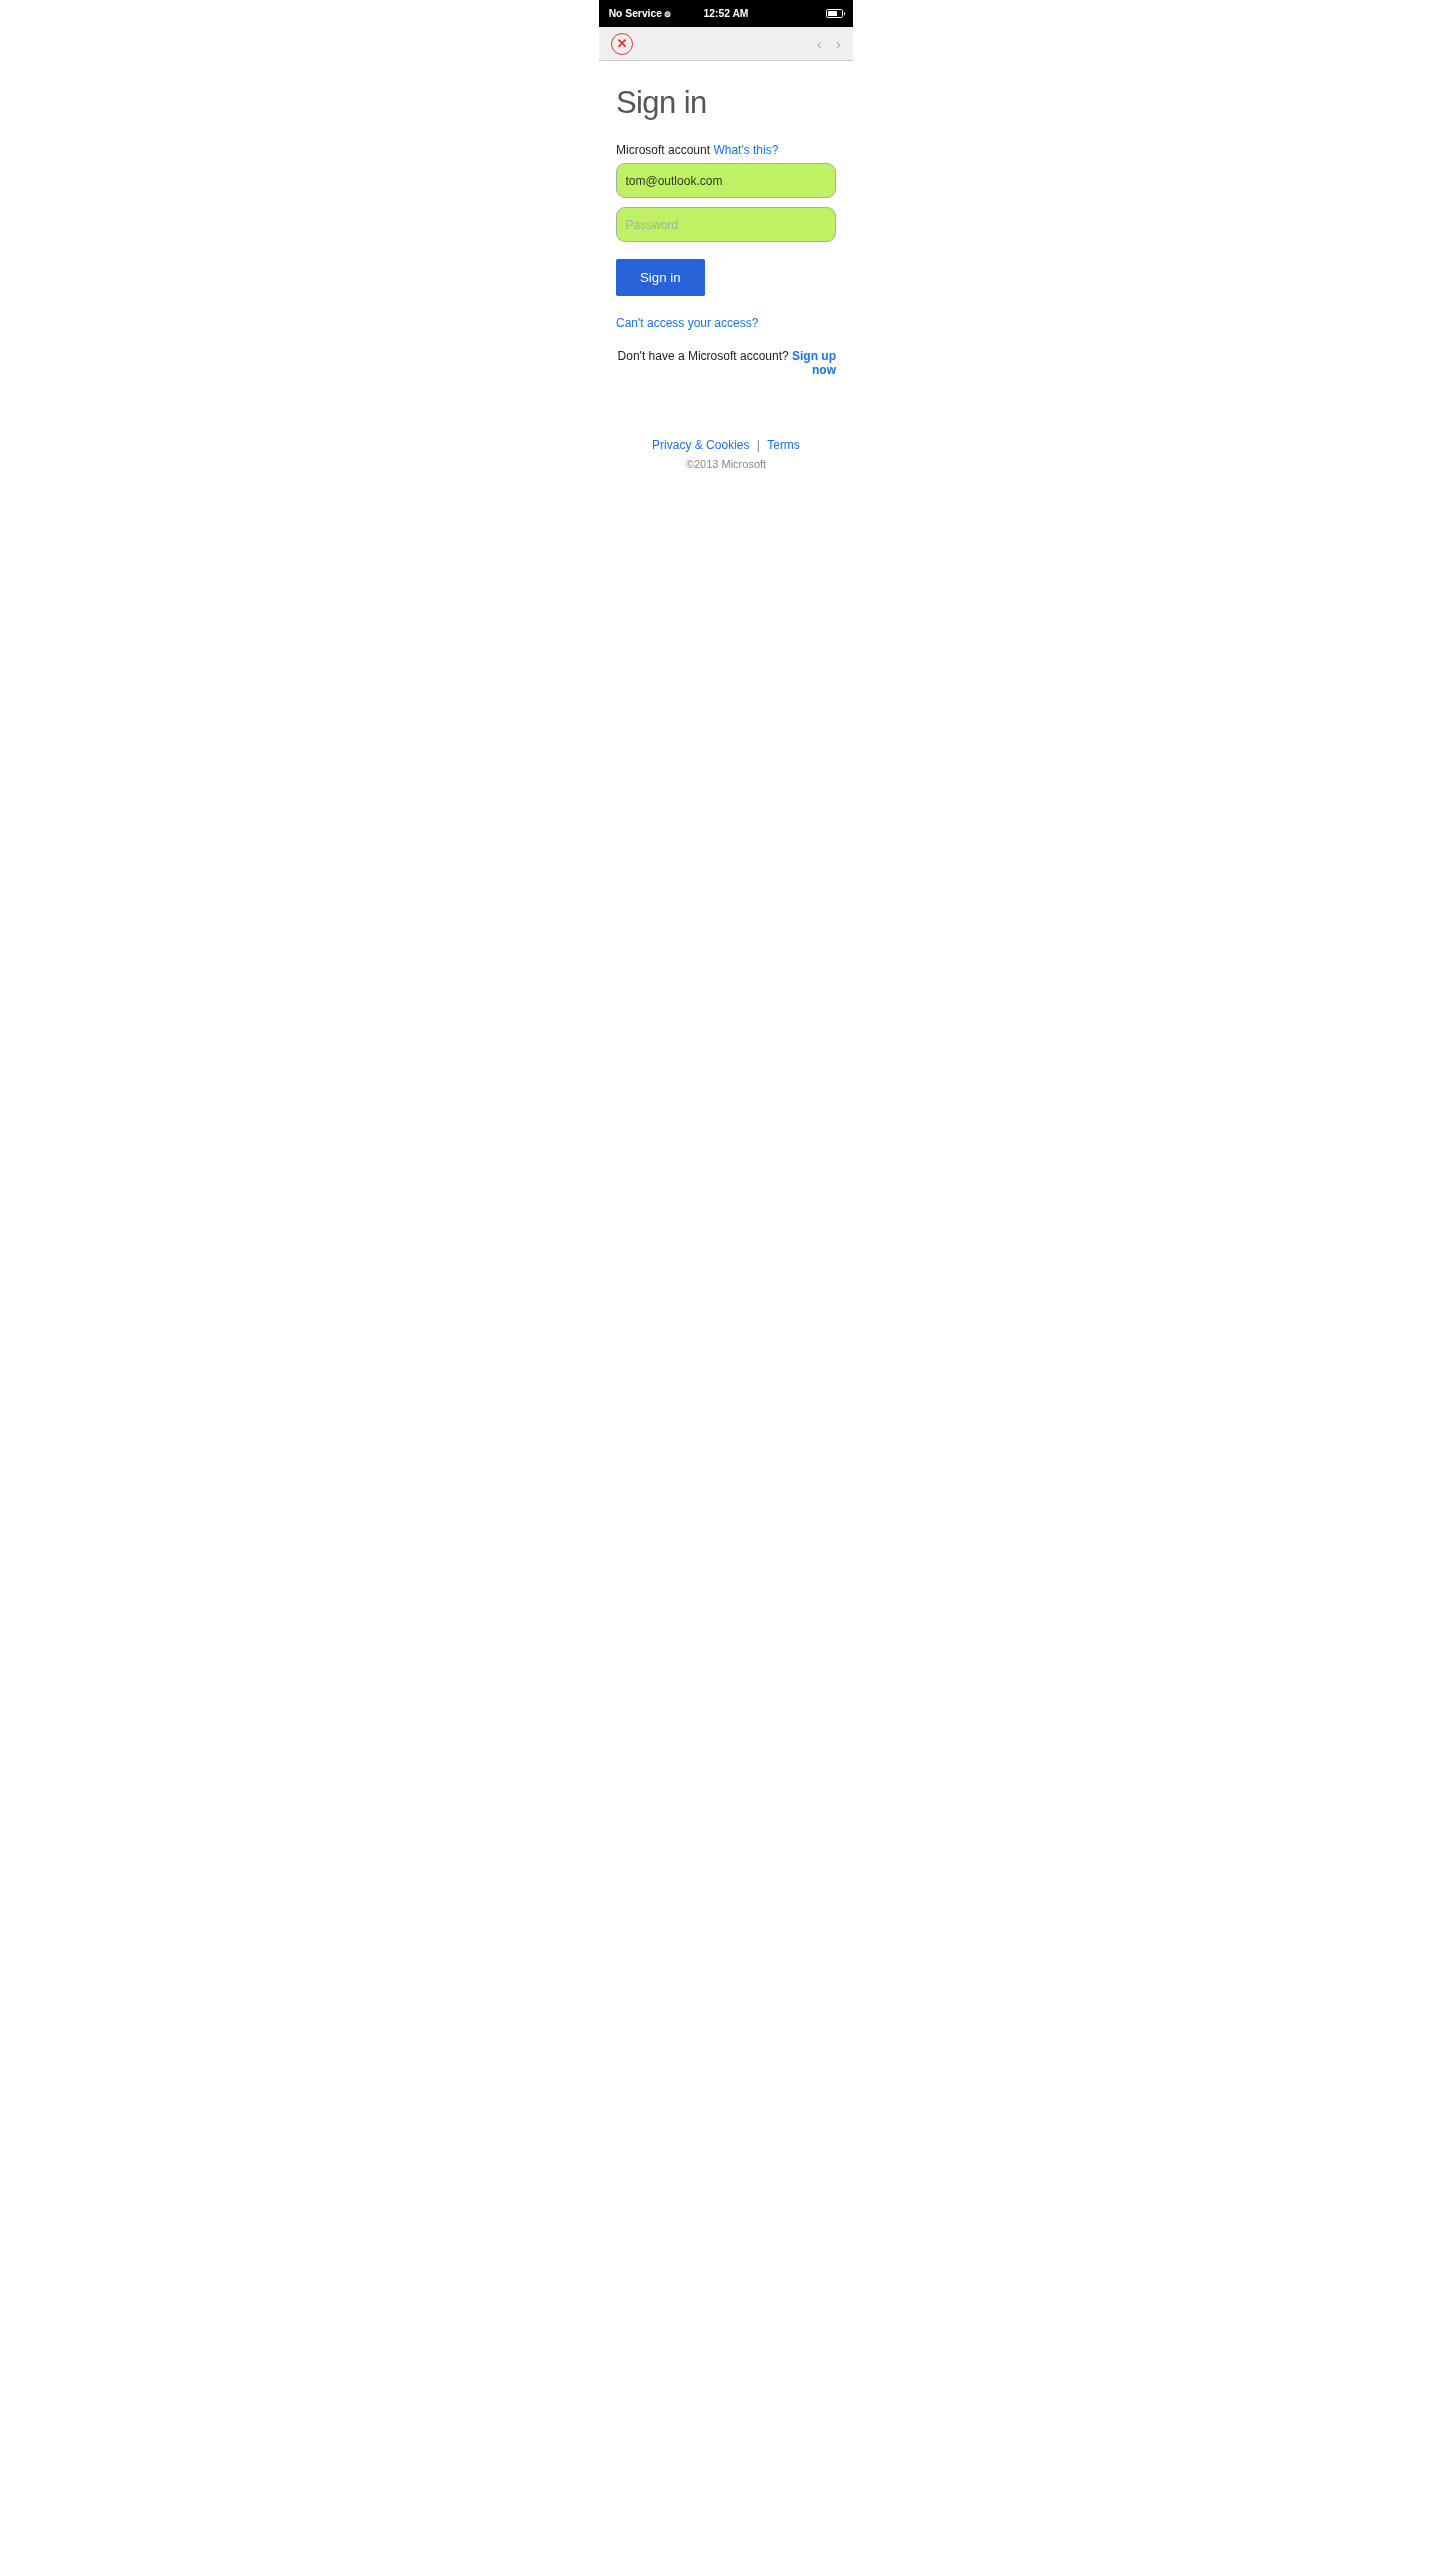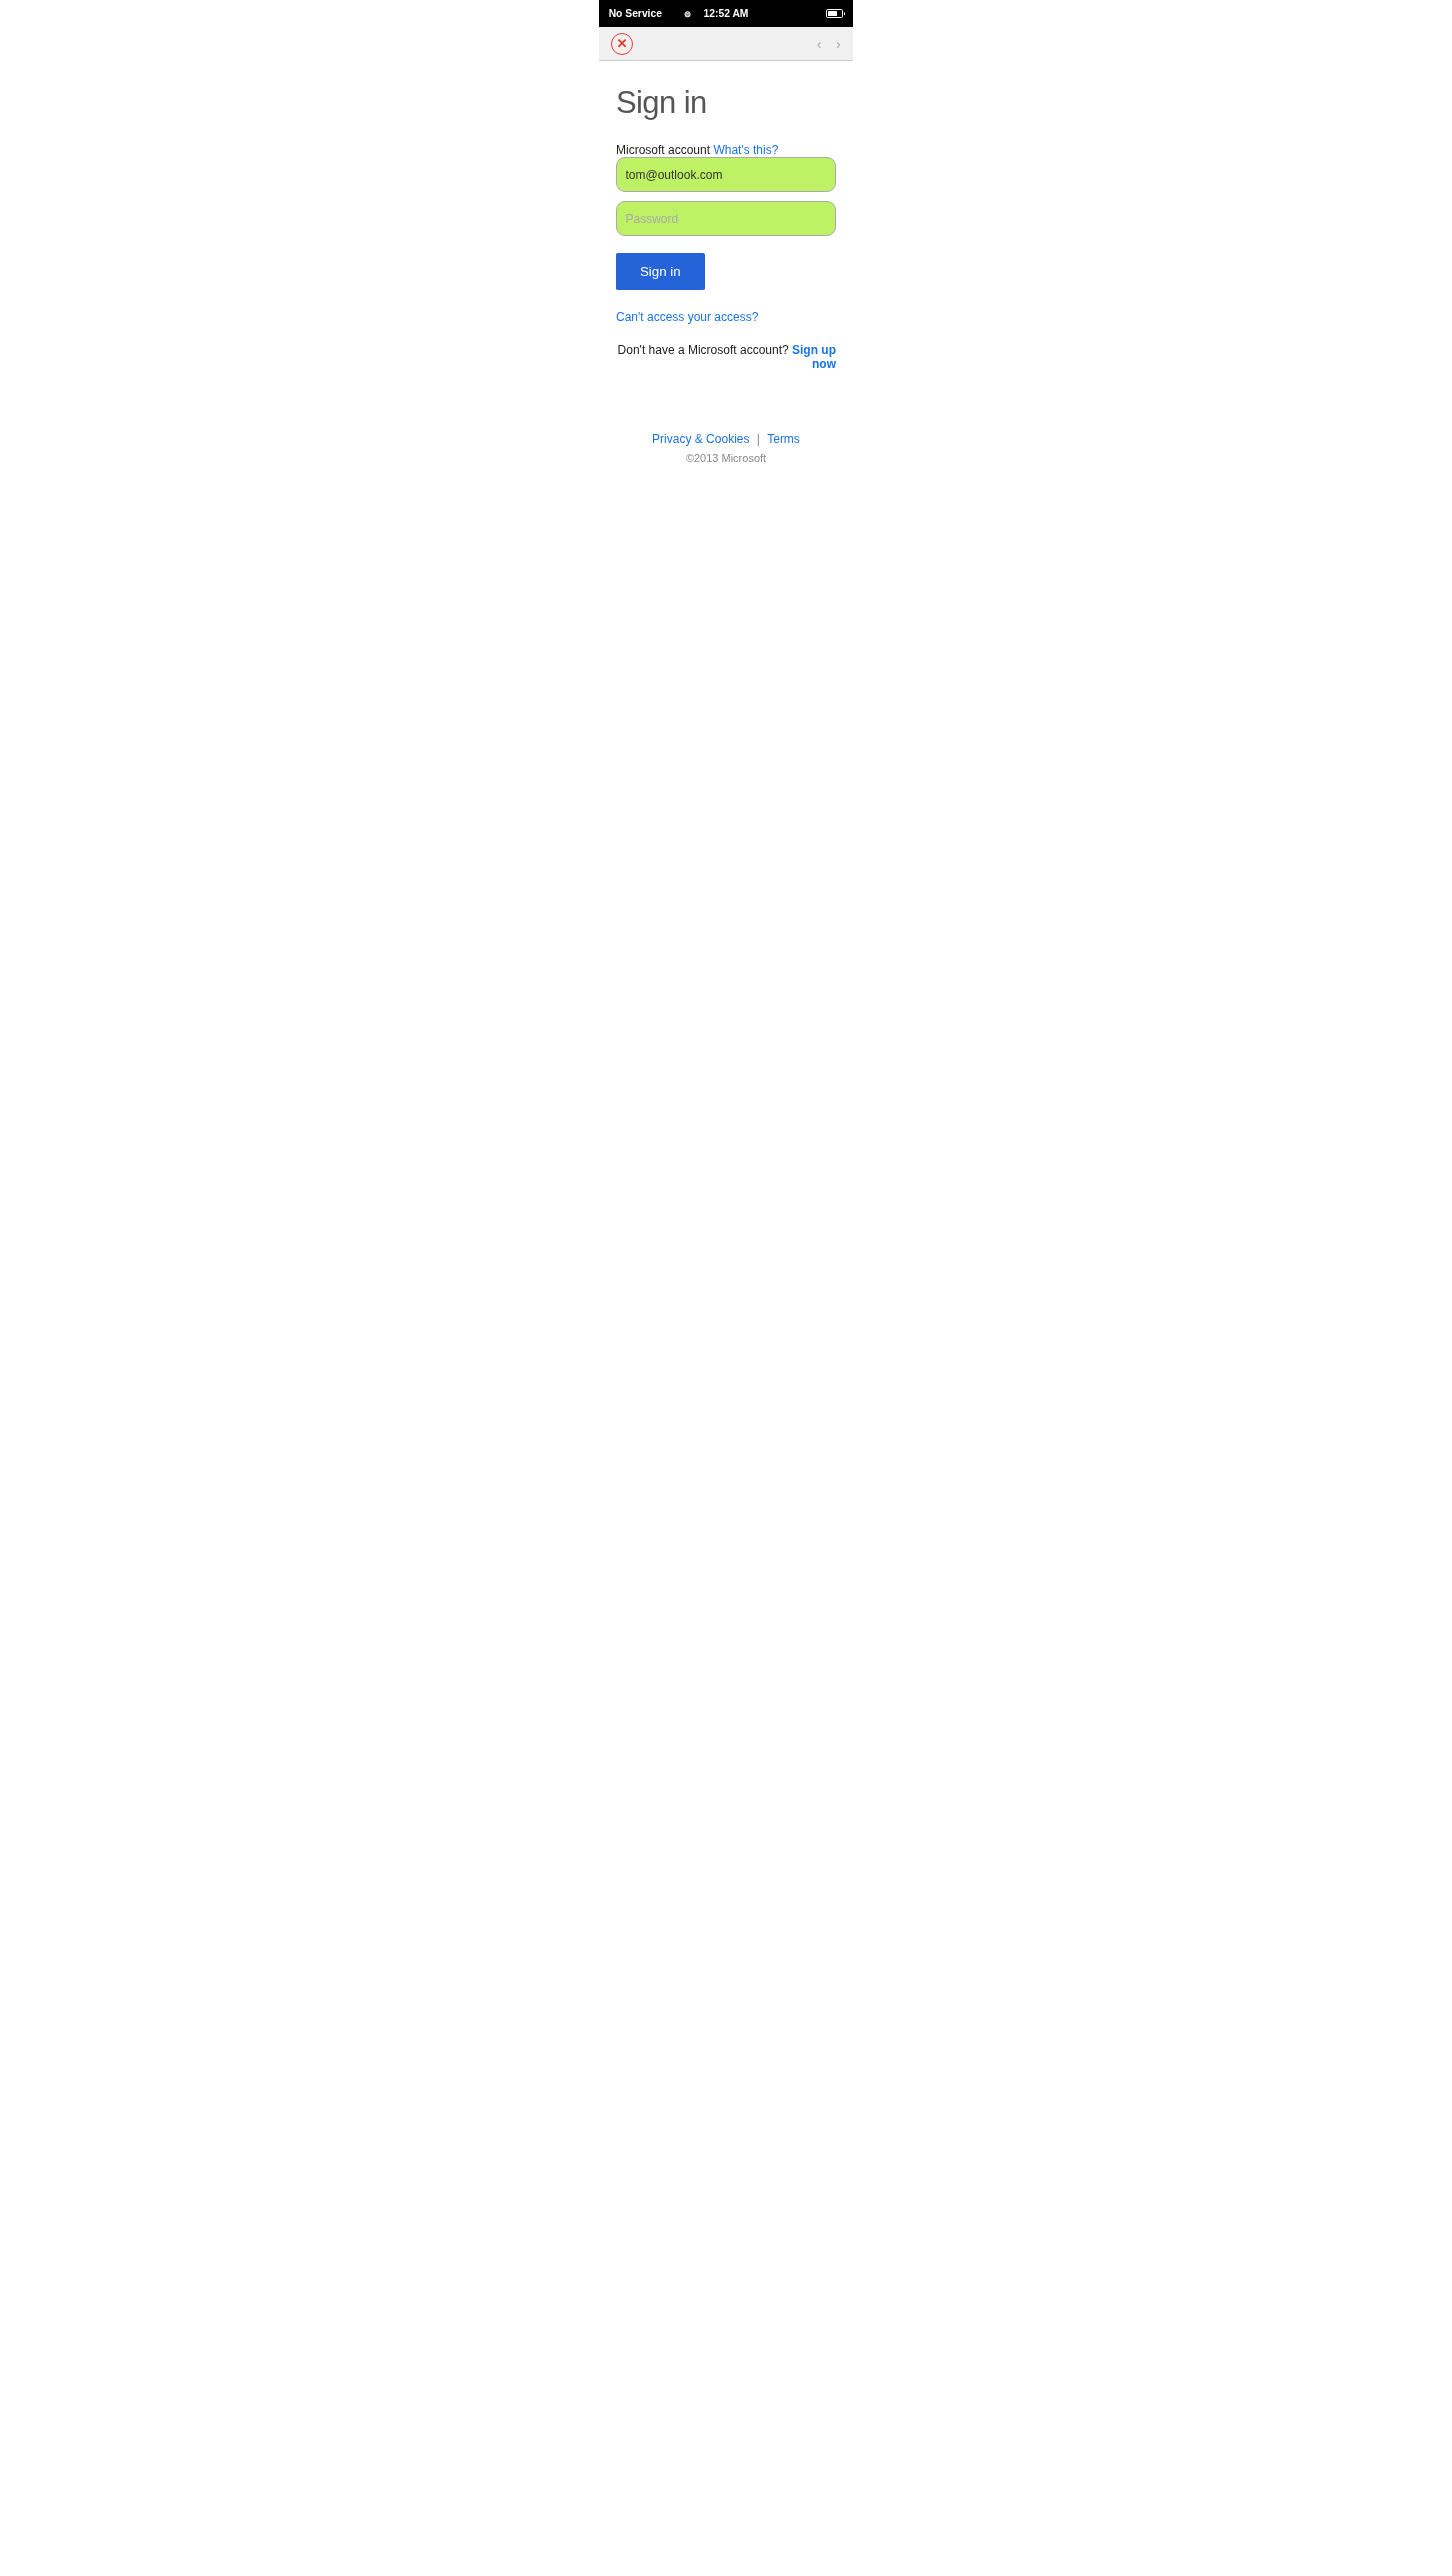--- a/index.html
+++ b/index.html
@@ -27,21 +27,21 @@
       justify-content: space-between;
       padding: 0 9.7px;
       height: 27px;
       font-size: 10.3px;
       font-weight: 600;
     }
 
     .status-left {
       display: flex;
       align-items: center;
-      gap: 22px;
+      gap: 2px;
     }
 
     .status-no-service {
       font-size: 10.3px;
       font-weight: 600;
     }
 
     .wifi-icon {
       display: inline-block;
       font-size: 8.5px;
@@ -153,20 +153,21 @@
       font-size: 31px;
       font-weight: 300;
       color: #555;
       margin-bottom: 22px;
       letter-spacing: -0.6px;
     }
 
     .account-label {
       font-size: 12px;
       color: #222;
+      margin-bottom: 6px;
       font-weight: 400;
     }
 
     .whats-this-link {
       color: #1a73e8;
       text-decoration: none;
       font-size: 12px;
     }
 
     .input-field {

